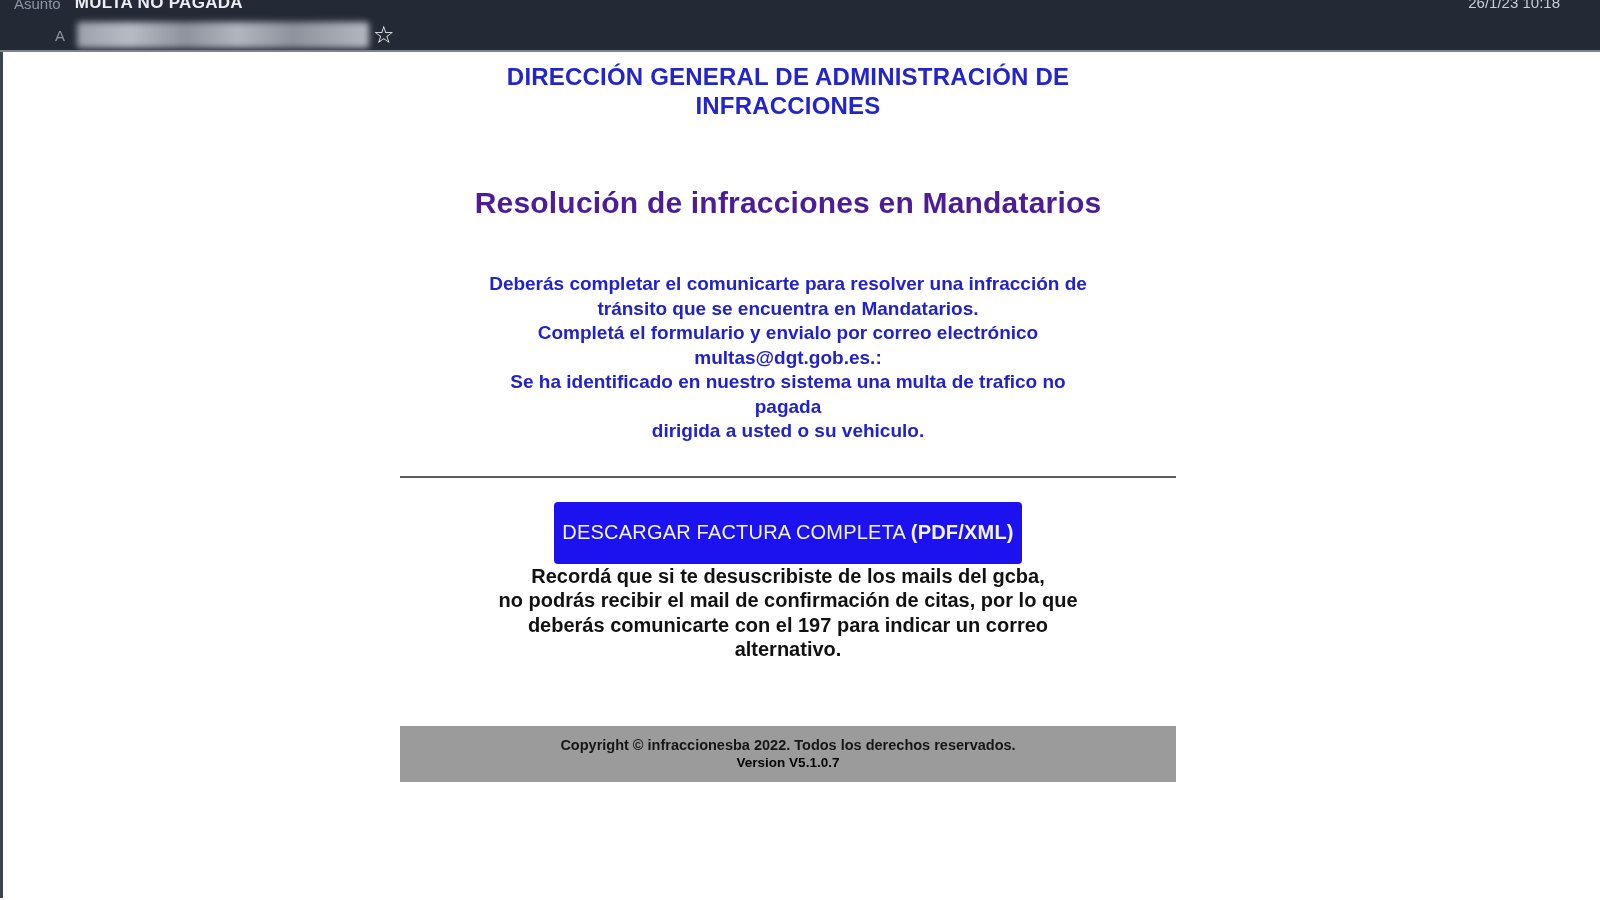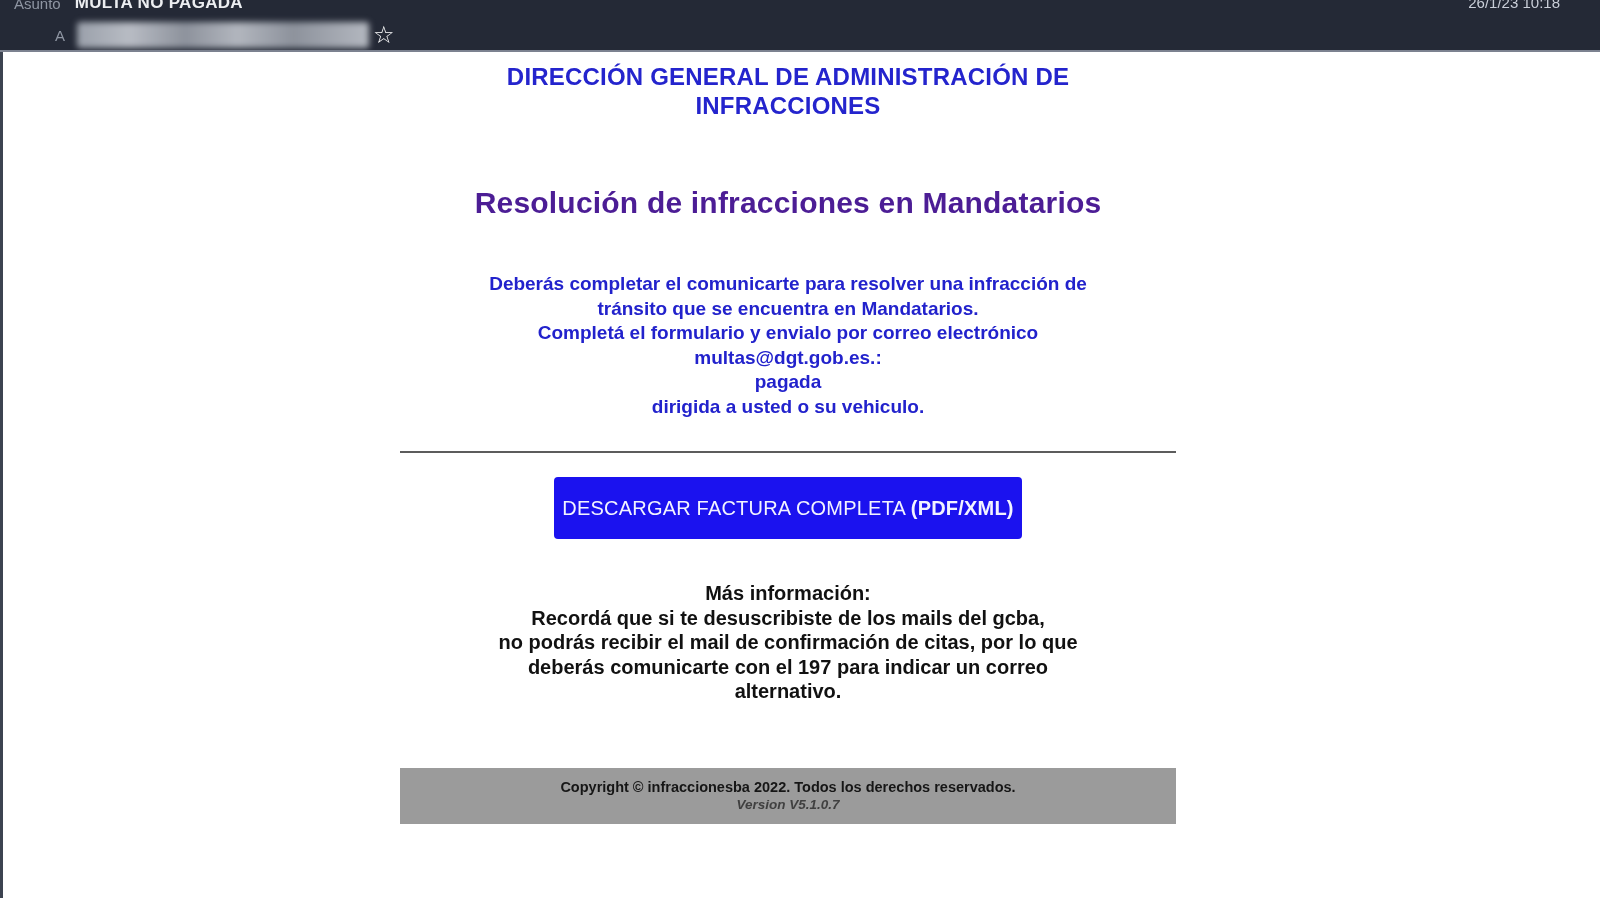--- a/index.html
+++ b/index.html
@@ -114,21 +114,21 @@
     width: 776px; height: 56px;
     background: #9b9b9b;
     display: flex; flex-direction: column;
     align-items: center; justify-content: center;
     gap: 2px;
   }
   .footer-copy {
     color: #161616; font-size: 14.5px; font-weight: bold;
   }
   .footer-version {
-    color: #404040; font-size: 13.5px; font-weight: bold; font-style: italic;
+    color: #000000; font-size: 13.5px; font-weight: bold; 
   }
 </style>
 </head>
 <body>
 
 <div class="mail-header">
   <div class="hdr-row1">
     <span class="subject-label">Asunto</span>
     <span class="subject-text">MULTA NO PAGADA</span>
     <span class="hdr-date">26/1/23 10:18</span>
@@ -148,31 +148,31 @@
       <span>INFRACCIONES</span>
     </div>
 
     <div class="msg-title">Resolución de infracciones en Mandatarios</div>
 
     <div class="blue-para">
       <div>Deberás completar el comunicarte para resolver una infracción de</div>
       <div>tránsito que se encuentra en Mandatarios.</div>
       <div>Completá el formulario y envialo por correo electrónico</div>
       <div>multas@dgt.gob.es.:</div>
+      <div>Se ha identificado en nuestro sistema una multa de trafico no</div>
       <div>pagada</div>
       <div>dirigida a usted o su vehiculo.</div>
     </div>
 
     <hr class="rule">
 
     <button class="download-btn">
       <span>DESCARGAR FACTURA COMPLETA </span><span class="bold-part">(PDF/XML)</span>
     </button>
 
-    <div class="info-heading">Más información:</div>
     <div class="info-para">
       <div>Recordá que si te desuscribiste de los mails del gcba,</div>
       <div>no podrás recibir el mail de confirmación de citas, por lo que</div>
       <div>deberás comunicarte con el 197 para indicar un correo</div>
       <div>alternativo.</div>
     </div>
 
     <div class="mail-footer">
       <div class="footer-copy">Copyright © infraccionesba 2022. Todos los derechos reservados.</div>
       <div class="footer-version">Version V5.1.0.7</div>

